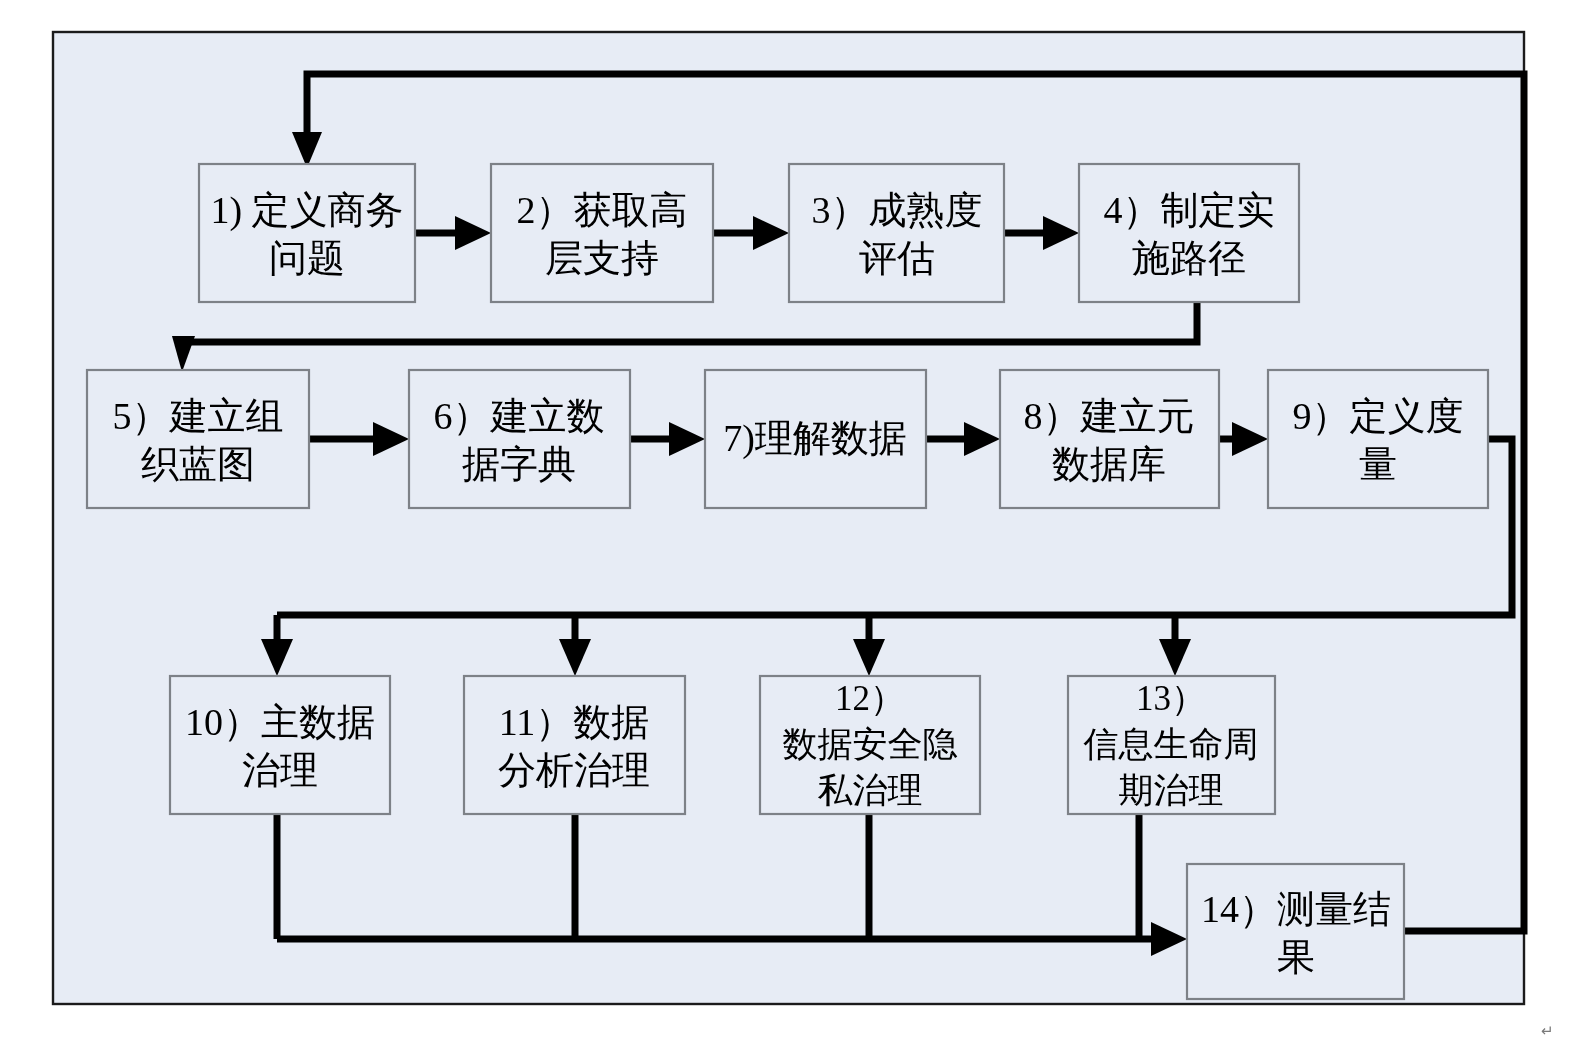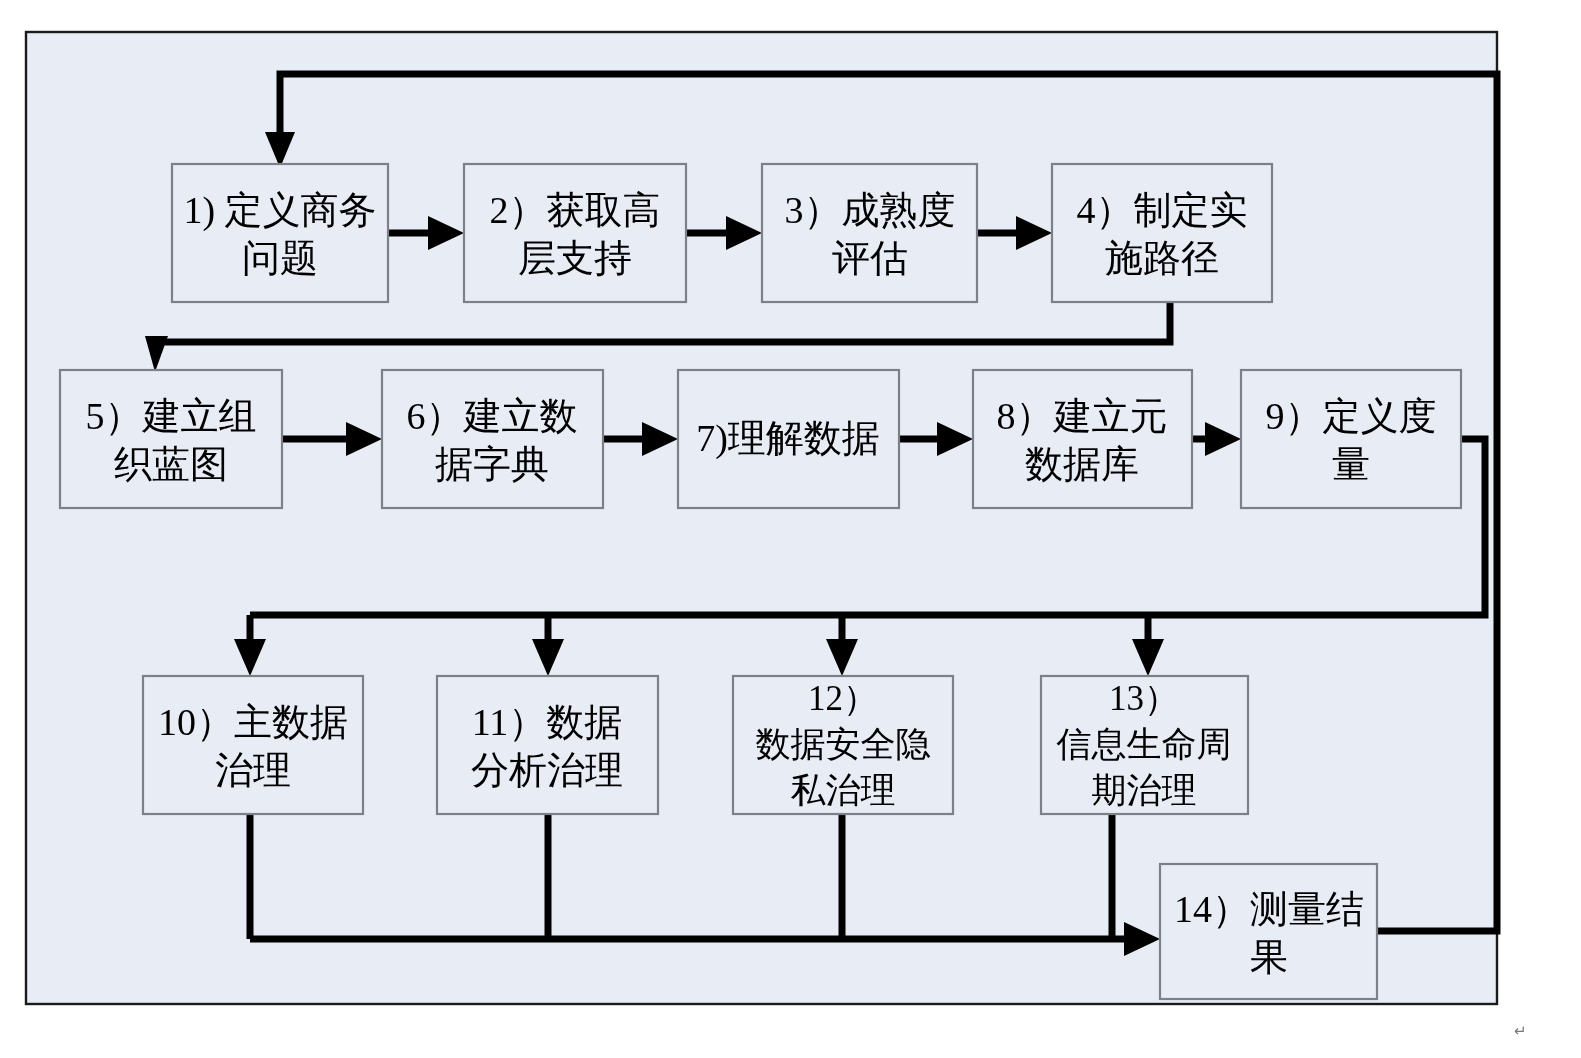--- a/index.html
+++ b/index.html
@@ -11,20 +11,21 @@
     width: 1581px;
     height: 1058px;
     font-family: "Liberation Serif", "DejaVu Serif", serif;
     overflow: hidden;
   }
   #canvas {
     position: relative;
     width: 1403px;
     height: 1058px;
     background: #ffffff;
+    margin-left: 27px;
   }
   #flow-svg {
     position: absolute;
     left: 0;
     top: 0;
     width: 1581px;
     height: 1058px;
   }
   .frame-rect {
     fill: #e7ecf5;

